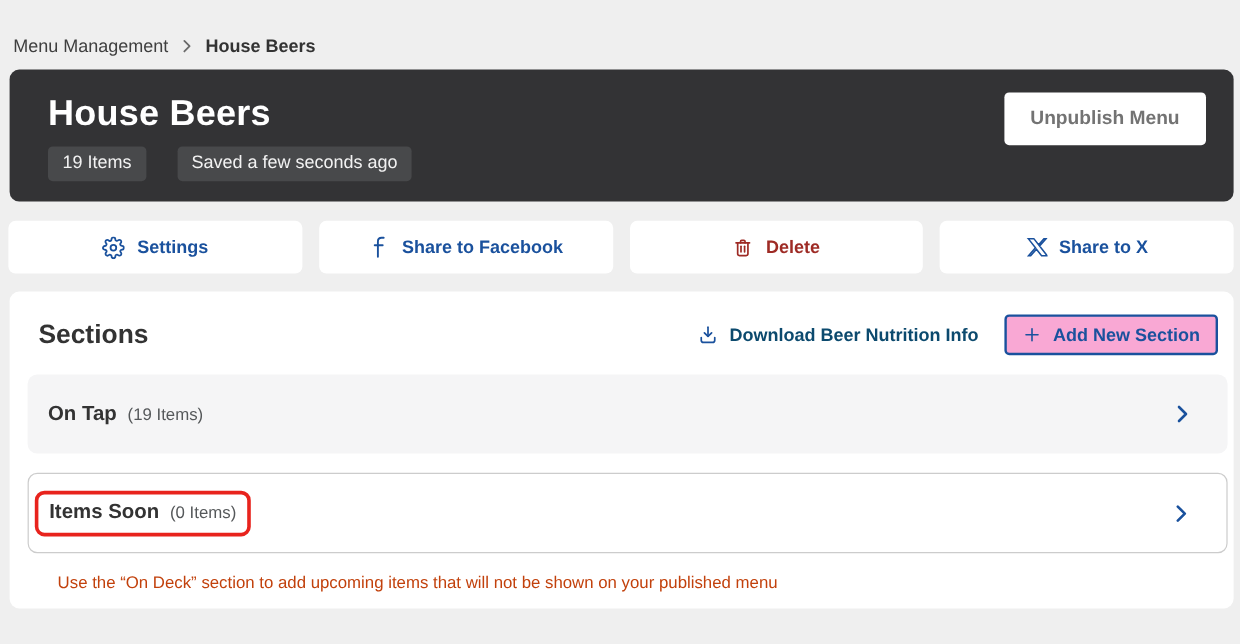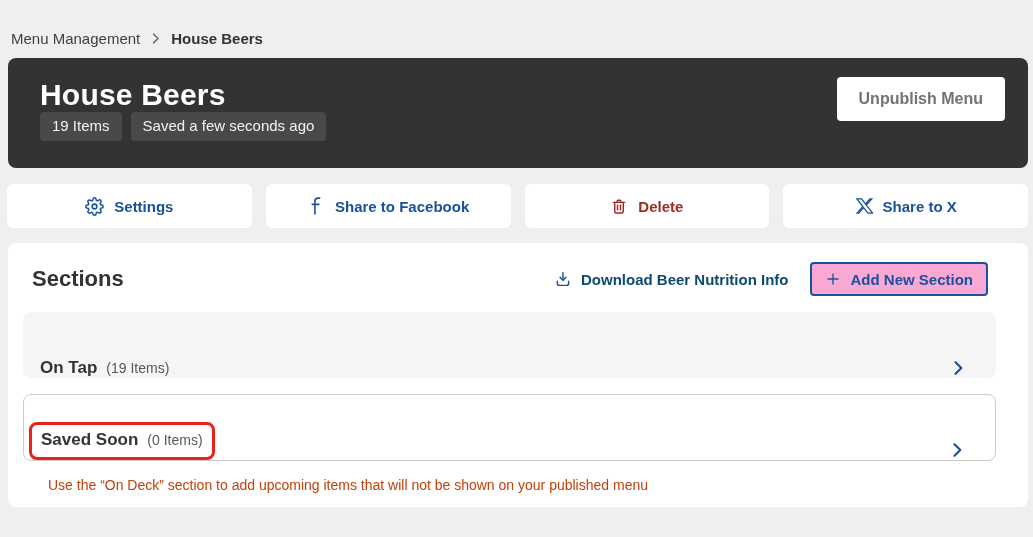--- a/index.html
+++ b/index.html
@@ -25,21 +25,21 @@
   .header-card {
     position: relative;
     margin: 0 5px 0 8px; width: 1020px; height: 110px;
     background: #333335; border-radius: 8px;
     padding: 15px 23px 0 32px;
   }
   .header-card h1 {
     color: #ffffff; font-size: 30px; font-weight: 700; letter-spacing: .2px;
     margin-top: 5px;
   }
-  .badge-row { display: flex; gap: 9px; }
+  .badge-row { display: flex; gap: 26px; margin-top: 10px; }
   .badge {
     background: #48494b; color: #f2f2f2; font-size: 15px;
     padding: 5px 12px 6px 12px; border-radius: 4px; line-height: 18px;
   }
   .unpublish-btn {
     position: absolute; top: 19px; right: 23px;
     height: 44px; padding: 0 22px;
     background: #ffffff; border: none; border-radius: 4px;
     font-family: inherit; font-size: 16px; font-weight: 700; color: #737373;
     cursor: pointer;
@@ -57,21 +57,21 @@
     cursor: pointer;
   }
   .toolbar .tool-btn.danger { color: #9e2b25; }
   .icon { display: inline-flex; align-items: center; justify-content: center; }
   .icon svg { display: block; }
 
   
   .sections-card {
     margin: 15px 5px 0 8px; width: 1020px;
     background: #ffffff; border-radius: 8px;
-    padding: 19px 32px 14px 15px;
+    padding: 19px 5px 14px 15px;
   }
   .sections-head {
     display: flex; align-items: center; justify-content: space-between;
     padding: 0 8px 0 9px; height: 34px;
   }
   .sections-title { font-size: 22px; font-weight: 700; color: #333; }
   .sections-head-right { display: flex; align-items: center; gap: 22px; }
   .download-link {
     display: flex; align-items: center; gap: 9px;
     background: none; border: none; font-family: inherit;
@@ -79,21 +79,21 @@
   }
   .add-section-btn {
     display: flex; align-items: center; gap: 9px;
     height: 34px; padding: 0 13px;
     background: #f9a8d4; border: 2px solid #1a519d; border-radius: 4px;
     font-family: inherit; font-size: 15px; font-weight: 700; color: #1a519d;
     cursor: pointer;
   }
 
   .section-row {
-    display: flex; align-items: flex-end;
+    display: flex; align-items: center;
     height: 66px; margin-top: 16px; padding: 0 28px 0 17px;
     border-radius: 8px; cursor: pointer;
   }
   .section-row.filled { background: #f5f5f6; }
   .section-row.outlined { background: #ffffff; border: 1px solid #cccccc; height: 67px; }
   .row-label-group { display: flex; align-items: baseline; gap: 9px; }
   .row-label-group.annotated {
     border: 3px solid #e8231d; border-radius: 8px;
     padding: 5px 9px 7px 9px; margin-left: -12px;
   }
@@ -204,21 +204,21 @@
       </div>
       <span class="icon row-chevron">
         <svg width="20" height="20" viewBox="0 0 24 24" fill="none" stroke="#1a519d" stroke-width="2.6" stroke-linecap="round" stroke-linejoin="round">
             <polyline points="9 5 16 12 9 19"></polyline>
           </svg>
       </span>
     </div>
 
     <div class="section-row outlined">
       <div class="row-label-group annotated">
-        <span class="row-name">Saved Soon</span>
+        <span class="row-name">Items Soon</span>
         <span class="row-count">(0 Items)</span>
       </div>
       <span class="icon row-chevron">
         <svg width="20" height="20" viewBox="0 0 24 24" fill="none" stroke="#1a519d" stroke-width="2.6" stroke-linecap="round" stroke-linejoin="round">
             <polyline points="9 5 16 12 9 19"></polyline>
           </svg>
       </span>
     </div>
 
     <div class="sections-note">Use the “On Deck” section to add upcoming items that will not be shown on your published menu</div>

